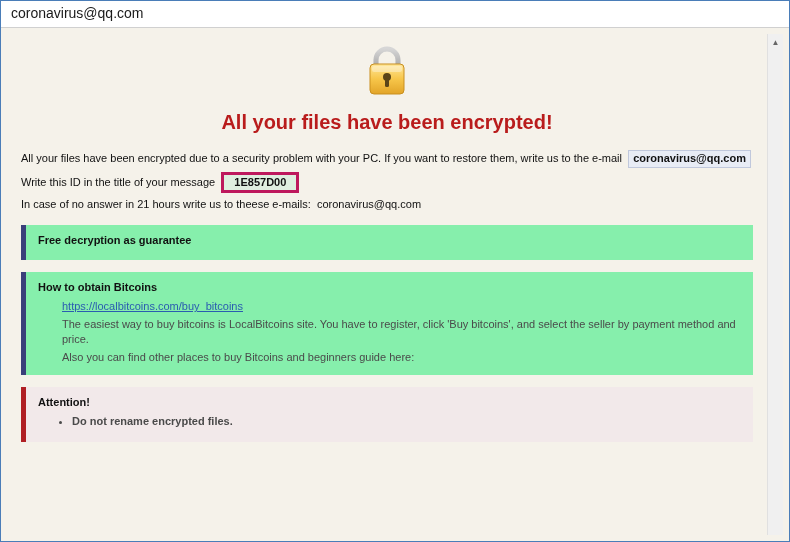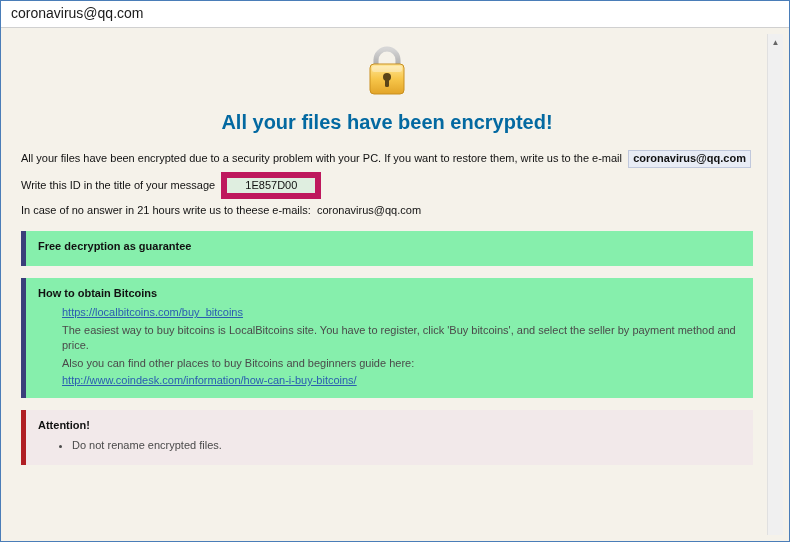--- a/index.html
+++ b/index.html
@@ -49,38 +49,38 @@
     color: #666;
     font-size: 8px;
   }
   .sb-track { flex: 1; background: #f0f0f0; }
   .lock-wrap { text-align: center; margin-top: 2px; }
   .lock-icon { display: inline-block; }
   h1.main {
     text-align: center;
     font-size: 20px;
     font-weight: bold;
-    color: #0369a1;
+    color: #b91c1c;
     margin: 6px 0 14px 0;
   }
   .intro p { margin-bottom: 4px; color: #444; }
   .intro b { color: #111; font-weight: normal; }
   .hl-email {
     background: #e8ecf5;
     border: 1px solid #c0c8dc;
     padding: 0 4px;
     font-weight: bold;
     color: #111;
     display: inline-block;
   }
   .hl-id {
     background: #dfeee0;
-    border: 6px solid #be185d;
-    padding: 0 18px;
-    font-weight: normal;
+    border: 3px solid #be185d;
+    padding: 0 10px;
+    font-weight: bold;
     color: #111;
     display: inline-block;
   }
   .panel {
     background: #86efac;
     border-left: 5px solid #3a3f7a;
     margin-top: 12px;
     padding: 8px 12px 8px 12px;
   }
   .panel.attention {
@@ -96,20 +96,21 @@
   .panel .body {
     padding-left: 24px;
     color: #4a4a4a;
   }
   .panel .body p { margin-bottom: 2px; }
   a.link { color: #2a5db0; text-decoration: underline; }
   ul.bullets {
     list-style: disc;
     padding-left: 34px;
     color: #4a4a4a;
+    font-weight: bold;
   }
   ul.bullets li { margin-bottom: 4px; }
 </style>
 </head>
 <body>
 
 <div class="titlebar">
   <span>coronavirus@qq.com</span>
 </div>
 
@@ -160,21 +161,20 @@
     <div class="panel">
       <h3>Free decryption as guarantee</h3>
     </div>
 
     <div class="panel">
       <h3>How to obtain Bitcoins</h3>
       <div class="body">
         <p><a class="link" href="#">https://localbitcoins.com/buy_bitcoins</a></p>
         <p>The easiest way to buy bitcoins is LocalBitcoins site. You have to register, click 'Buy bitcoins', and select the seller by payment method and price.</p>
         <p>Also you can find other places to buy Bitcoins and beginners guide here:</p>
-        <p><a class="link" href="#">http://www.coindesk.com/information/how-can-i-buy-bitcoins/</a></p>
       </div>
     </div>
 
     <div class="panel attention">
       <h3>Attention!</h3>
       <ul class="bullets">
         <li>Do not rename encrypted files.</li>
 
       </ul>
     </div>

